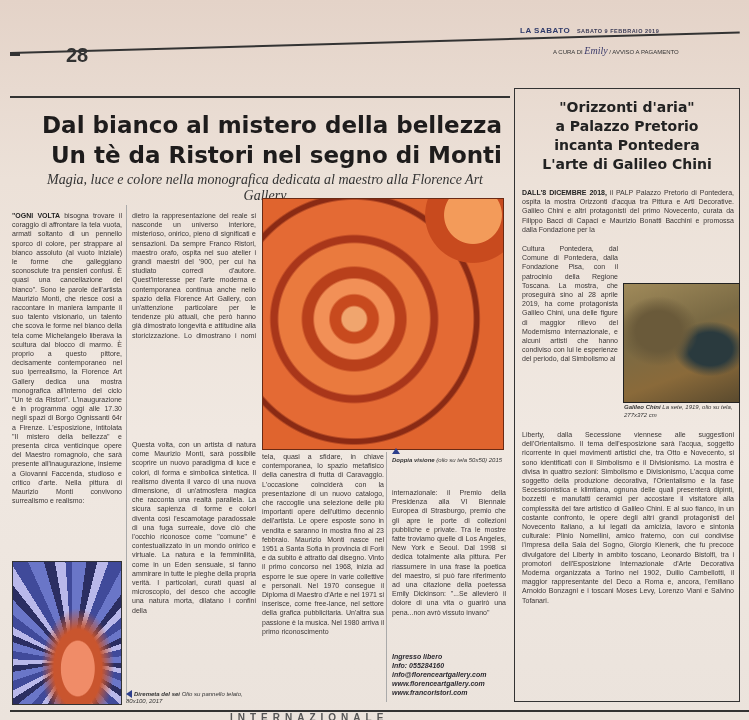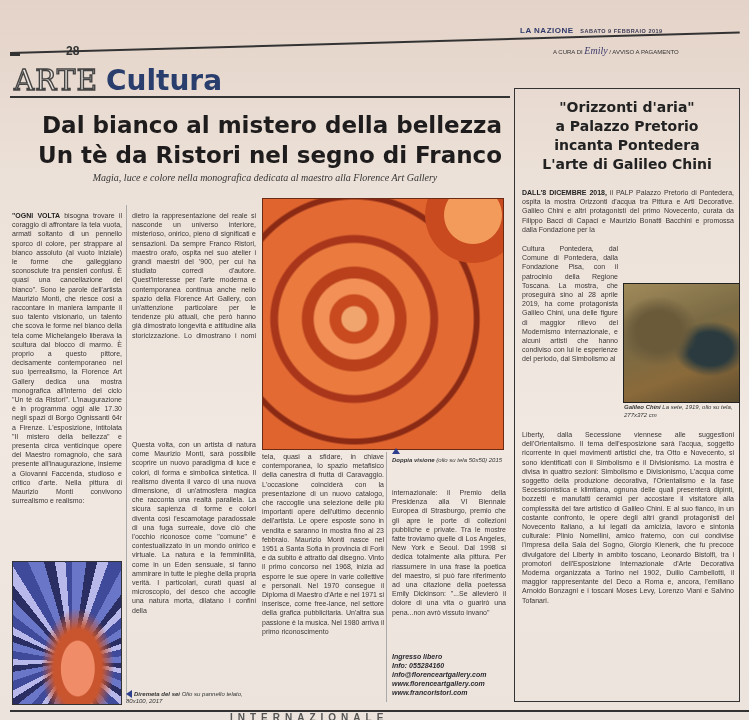--- a/index.html
+++ b/index.html
@@ -1,30 +1,30 @@
 <!DOCTYPE html>
 <html><head>
 <meta charset="utf-8">
 <style>
   html,body{margin:0;padding:0;}
   body{width:749px;height:720px;overflow:hidden;background:#e9dcd2;font-family:"Liberation Sans",sans-serif;color:#2a2524;position:relative;}
   .page{position:absolute;left:0;top:0;width:749px;height:720px;background:linear-gradient(180deg,#e4d3c8 0%,#ece1d8 25%,#f0e8e1 60%,#ebe3dc 100%);}
   .masthead{position:absolute;left:520px;top:26px;font-size:8px;font-weight:bold;color:#2f3a6a;letter-spacing:0.5px;}
   .masthead .date{font-size:5.5px;color:#3a3a55;margin-left:4px;font-weight:bold;}
   .topline{position:absolute;left:10px;top:52px;width:730px;height:2px;background:#333;transform:rotate(-1.6deg);transform-origin:left;}
-  .pagenum{position:absolute;left:66px;top:44px;font-size:12px;font-weight:bold;color:#333;}
+  .pagenum{position:absolute;left:66px;top:44px;font-size:20px;font-weight:bold;color:#333;}
   .dash{position:absolute;left:10px;top:53px;width:10px;height:3px;background:#333;}
   .advert{position:absolute;left:553px;top:45px;font-size:6px;color:#333;}
   .advert .brand{font-style:italic;font-size:10px;color:#3a3a6a;font-family:"Liberation Serif",serif;}
   .section{position:absolute;left:14px;top:64px;display:flex;align-items:flex-end;}
   .arte{font-family:"DejaVu Serif",serif;font-size:28px;color:#ece3dc;-webkit-text-stroke:1.4px #444;letter-spacing:1px;}
   .cultura{font-family:"DejaVu Sans",sans-serif;font-weight:bold;font-size:28px;color:#2a3e6e;margin-left:8px;}
   .rule2{position:absolute;left:10px;top:96px;width:500px;height:2px;background:#333;}
   .headline{position:absolute;left:22px;top:110px;width:480px;text-align:right;font-family:"DejaVu Sans",sans-serif;font-weight:bold;font-size:23px;line-height:30px;color:#1e1c1c;}
-  .subhead{position:absolute;left:30px;top:172px;width:470px;text-align:center;font-family:"Liberation Serif",serif;font-style:italic;font-size:10px;color:#333;}
+  .subhead{position:absolute;left:30px;top:172px;width:470px;text-align:center;font-family:"Liberation Serif",serif;font-style:italic;font-size:14px;color:#333;}
   .col{position:absolute;font-size:7px;line-height:9.2px;text-align:justify;color:#3a3535;overflow:hidden;}
   .col b{color:#222;}
   .vrule{position:absolute;width:1px;background:#aaa;}
   .rose{position:absolute;left:262px;top:198px;width:240px;height:250px;background:
      radial-gradient(circle at 38% 48%,#f0a56e 0 6%,#c84a1e 7% 12%,#f29057 13% 20%,#b9401b 21% 26%,#ea7a3e 27% 38%,#a9361a 39% 42%,#e46a34 43% 60%,#8a2a14 61% 63%,#e0642e 64%),#d25a28;border:1px solid #6a2a14;}
   .rose:after{content:"";position:absolute;left:140px;top:0;width:100px;height:80px;background:radial-gradient(circle at 70% 20%,#f39b5a 0 30%,#c84a1e 31% 50%,transparent 51%);}
   .caption{position:absolute;font-size:6px;line-height:7.5px;color:#333;}
   .caption b{font-style:italic;}
   .caption i{font-style:italic;}
   .blue-art{position:absolute;left:12px;top:561px;width:108px;height:142px;background:
@@ -42,41 +42,37 @@
      linear-gradient(160deg,#a08a5a 0%,#7a6a44 40%,#8a6a3a 70%,#5a4a2e 100%);border:1px solid #222;}
   .bottom-rule{position:absolute;left:10px;top:710px;width:739px;height:2px;background:#333;}
   .footer-text{position:absolute;left:230px;top:712px;font-size:10px;font-weight:bold;color:#555;letter-spacing:5px;overflow:hidden;height:25px;}
 </style>
 </head>
 <body>
 
 <div class="page">
 
   <div class="masthead">
-    <span>LA NAZIONE</span>
+    <span>LA SABATO</span>
     <span class="date">SABATO 9 FEBBRAIO 2019</span>
   </div>
   <div class="topline"></div>
   <div class="dash"></div>
   <div class="pagenum">28</div>
   <div class="advert">
     <span>A CURA DI</span>
     <span class="brand">Emily</span>
     <span>/ AVVISO A PAGAMENTO</span>
   </div>
 
-  <div class="section">
-    <span class="arte">ARTE</span>
-    <span class="cultura">Cultura</span>
-  </div>
   <div class="rule2"></div>
 
   <div class="headline">
     <div>Dal bianco al mistero della bellezza</div>
-    <div>Un tè da Ristori nel segno di Franco</div>
+    <div>Un tè da Ristori nel segno di Monti</div>
   </div>
   <div class="subhead">Magia, luce e colore nella monografica dedicata al maestro alla Florence Art Gallery</div>
 
   <div class="col" style="left:12px;top:211px;width:110px;height:342px;">
     <b>"OGNI VOLTA</b><span> bisogna trovare il coraggio di affrontare la tela vuota, armati soltanto di un pennello sporco di colore, per strappare al bianco assoluto (al vuoto iniziale) le forme che galleggiano sconosciute tra pensieri confusi. È quasi una cancellazione del bianco". Sono le parole dell'artista Maurizio Monti, che riesce così a raccontare in maniera lampante il suo talento visionario, un talento che scova le forme nel bianco della tela come Michelangelo liberava la scultura dal blocco di marmo. È proprio a questo pittore, decisamente contemporaneo nel suo iperrealismo, la Florence Art Gallery dedica una mostra monografica all'interno del ciclo "Un tè da Ristori". L'inaugurazione è in programma oggi alle 17.30 negli spazi di Borgo Ognissanti 64r a Firenze. L'esposizione, intitolata "Il mistero della bellezza" e presenta circa venticinque opere del Maestro romagnolo, che sarà presente all'inaugurazione, insieme a Giovanni Faccenda, studioso e critico d'arte. Nella pittura di Maurizio Monti convivono surrealismo e realismo:</span>
   </div>
   <div class="vrule" style="left:126px;top:205px;height:495px;"></div>
 
   <div class="blue-art"></div>
 

